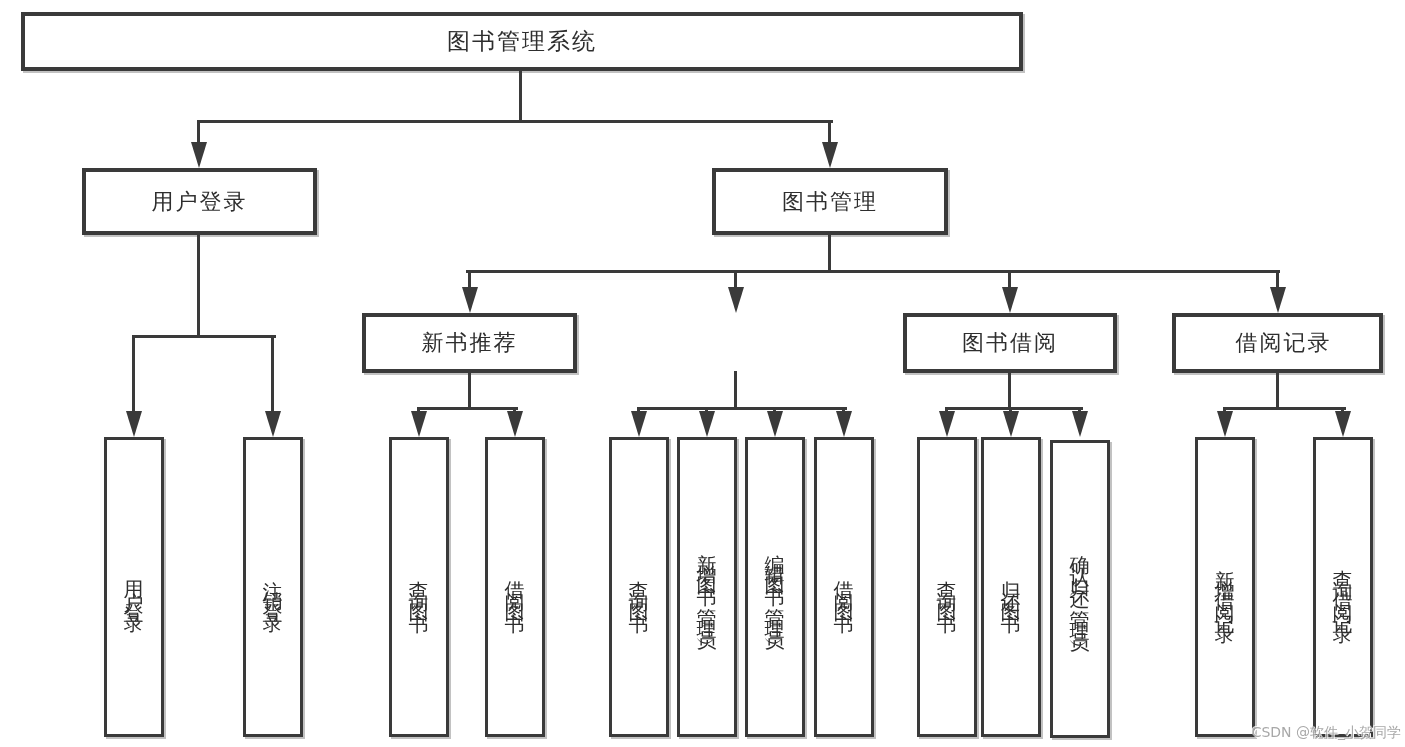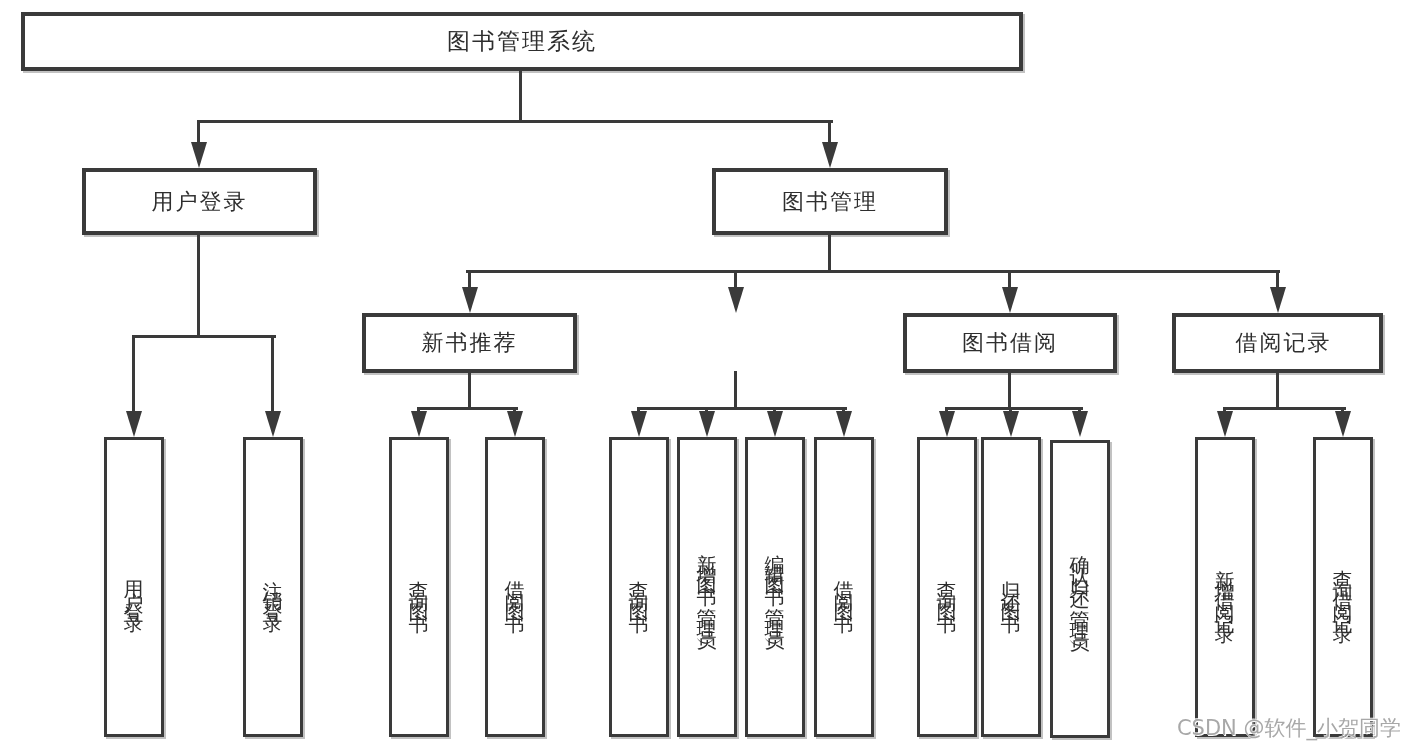--- a/index.html
+++ b/index.html
@@ -42,21 +42,21 @@
   .hline{height:3px;}
   .arrow{
     position:absolute;width:0;height:0;
     border-left:8px solid transparent;
     border-right:8px solid transparent;
     border-top:26px solid var(--line);
   }
   .watermark{
     position:absolute;
     right:4px;bottom:5px;
-    font-size:21px;
+    font-size:14px;
     color:var(--watermark);
     text-shadow:1px 1px 0 #fff,-1px -1px 0 #ffffffcc;
     white-space:nowrap;
     z-index:5;
   }
 </style>
 </head>
 <body>
 
 <div class="canvas">

